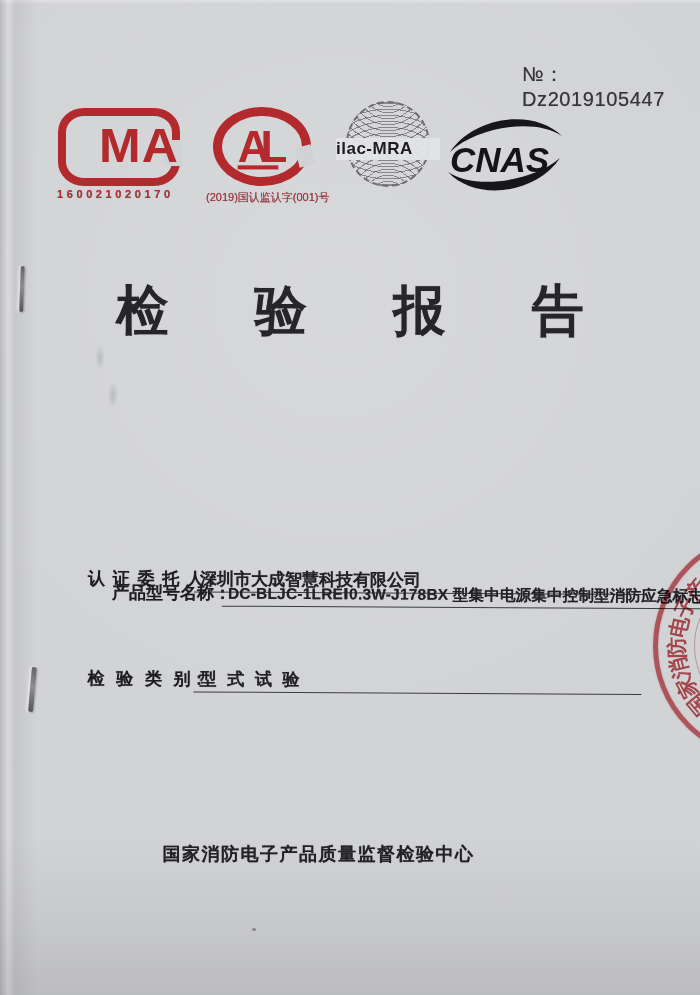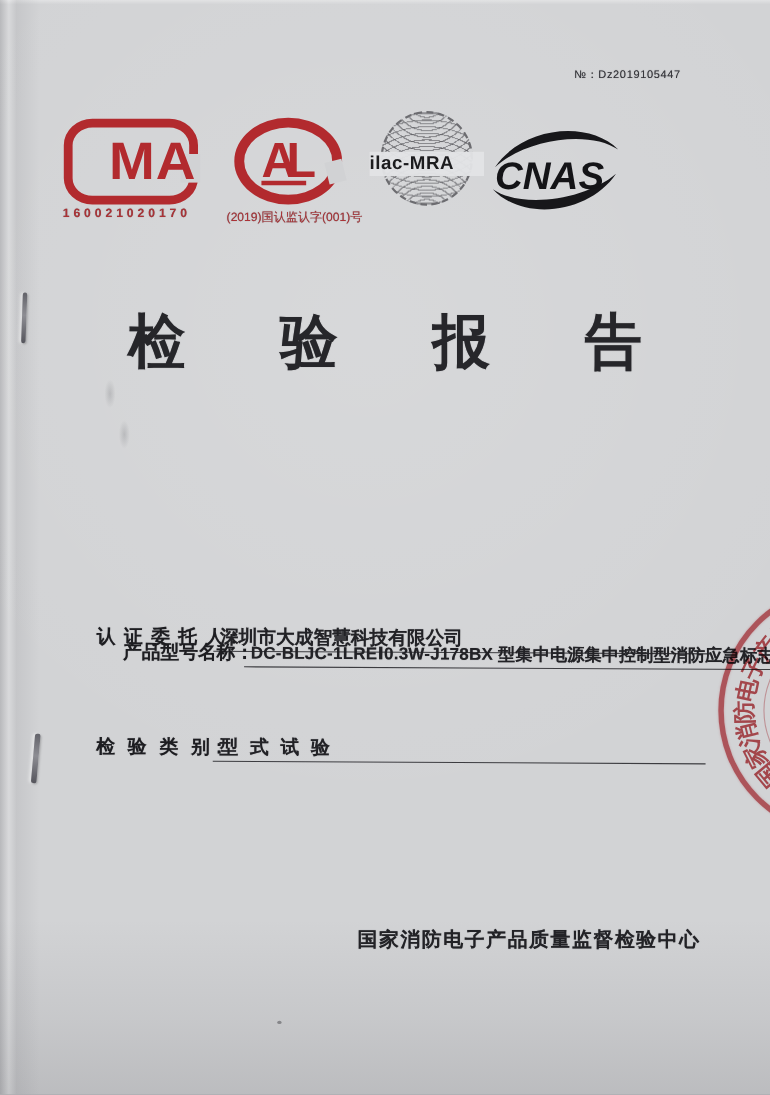--- a/index.html
+++ b/index.html
@@ -10,21 +10,21 @@
     background-image:
       linear-gradient(90deg, rgba(80,80,86,.20) 0px, rgba(255,255,255,.14) 8px, rgba(110,110,116,.12) 15px, rgba(0,0,0,0) 36px),
       linear-gradient(180deg, rgba(255,255,255,.35) 0px, rgba(255,255,255,0) 4px),
       linear-gradient(180deg, rgba(0,0,0,0) 84%, rgba(70,70,76,.08) 93%, rgba(70,70,76,.16) 100%),
       radial-gradient(95% 65% at 48% 30%, rgba(255,255,255,.12), rgba(0,0,0,0) 70%);
   }
   .soft{ text-shadow:0 0 .7px rgba(35,35,40,.55); }
   .abs{ position:absolute; }
 
   
-  .serial{ left:522px; top:61px; font-size:10px; letter-spacing:.6px; color:#35353a; }
+  .serial{ left:522px; top:61px; font-size:20px; letter-spacing:.6px; color:#35353a; }
 
   
   .cma-mark{ left:58px; top:108px; width:122px; height:78px; box-sizing:border-box;
     border:8px solid #b22a2e; border-radius:26px/24px; text-align:center;padding-left:33px; }
   .cma-mark .letters{ display:block; font-weight:bold; font-size:50px; line-height:60px;
     letter-spacing:1px; color:#b22a2e; font-family:"Liberation Sans",sans-serif; transform:scaleY(.96); }
   .cma-notch{ position:absolute; right:-10px; top:24px; width:18px; height:26px; background:#d1d2d4; }
   .cma-caption{ left:57px; top:188px; width:132px; font-size:11px; font-weight:bold;
     letter-spacing:3.6px; color:#ab3236; }
 
@@ -63,21 +63,21 @@
   .field-label{ position:absolute; left:0; bottom:2px; white-space:nowrap;
     font-size:17px; font-weight:600; color:#1d1d21; }
   .field-value{ position:absolute; bottom:0; border-bottom:1.6px solid #3c3c40; white-space:nowrap;
     font-size:17px; font-weight:600; color:#222226; padding:0 0 1px 6px; box-sizing:border-box; }
   .row1{ left:88px; top:566px; } .row1 .field-value{ left:106px; width:452px; }
   .row2{ left:85px; top:580px;margin-left:27px; } .row2 .field-value{ left:110px; width:505px; font-size:15.5px; letter-spacing:.2px; }
   .row3{ left:88px; top:666px; } .row3 .field-label{ word-spacing:7px; } .row3 .field-value{ left:106px; width:448px; word-spacing:6px; }
   .row1 .field-label{ word-spacing:3px; }
 
   
-  .footer{ left:0; top:842px; width:637px; text-align:right; font-size:18px;
+  .footer{ left:0; top:842px; width:637px; text-align:center; font-size:18px;
     font-weight:600; letter-spacing:1.5px; color:#222226; }
 
   
   .stamp{ left:653px; top:531px; width:230px; height:230px; mix-blend-mode:multiply; }
   .stamp-ring{ position:absolute; inset:0; border-radius:50%; border:5px solid rgba(196,58,66,.78);
     box-shadow:0 0 2px rgba(196,58,66,.35), inset 0 0 2px rgba(196,58,66,.35); }
   .stamp-ring-inner{ position:absolute; inset:41px; border-radius:50%; border:1.5px solid rgba(196,58,66,.4); }
   .stamp-chars span{ position:absolute; left:50%; top:50%;
     font-size:21px; font-weight:bold; color:rgba(185,46,54,.82); }
 

